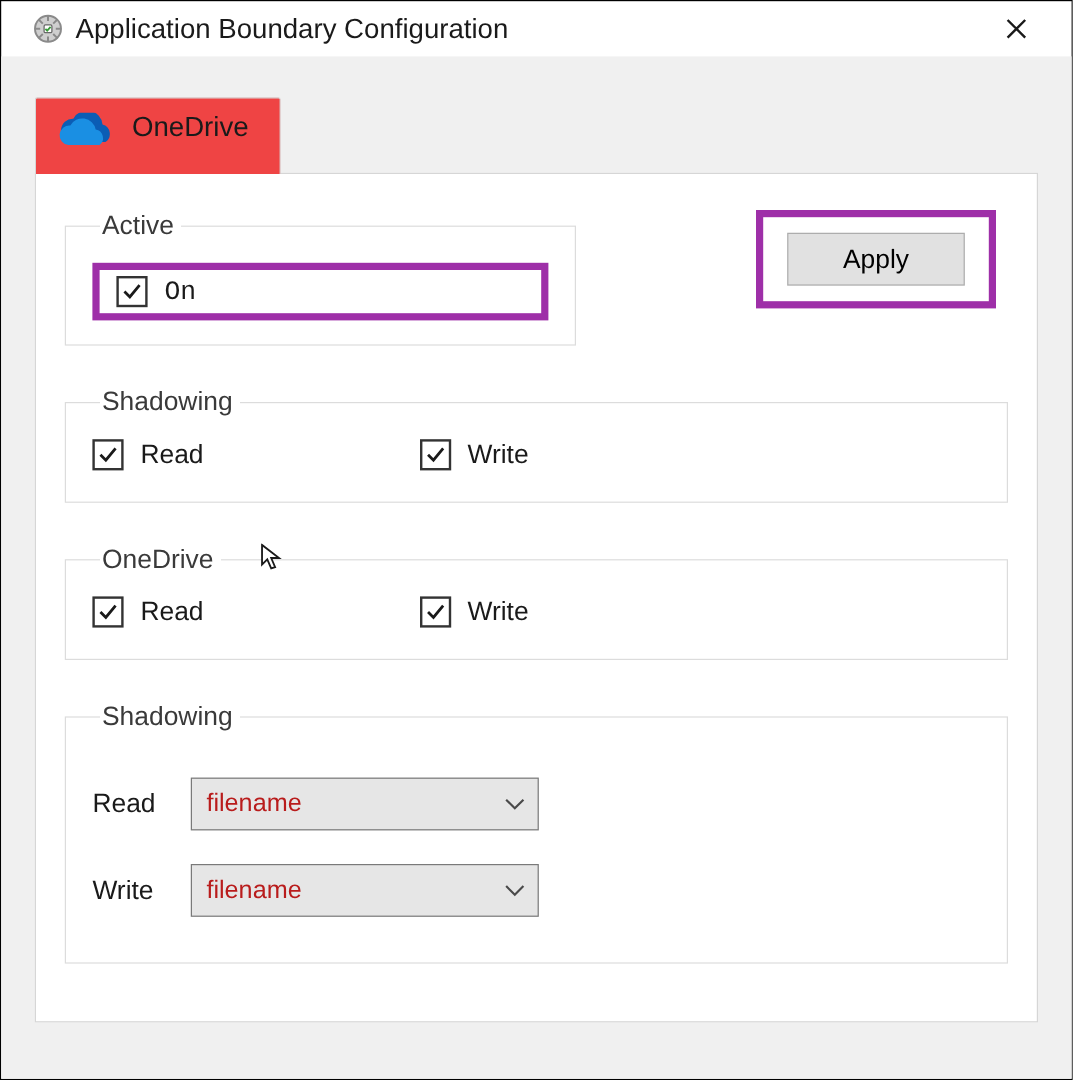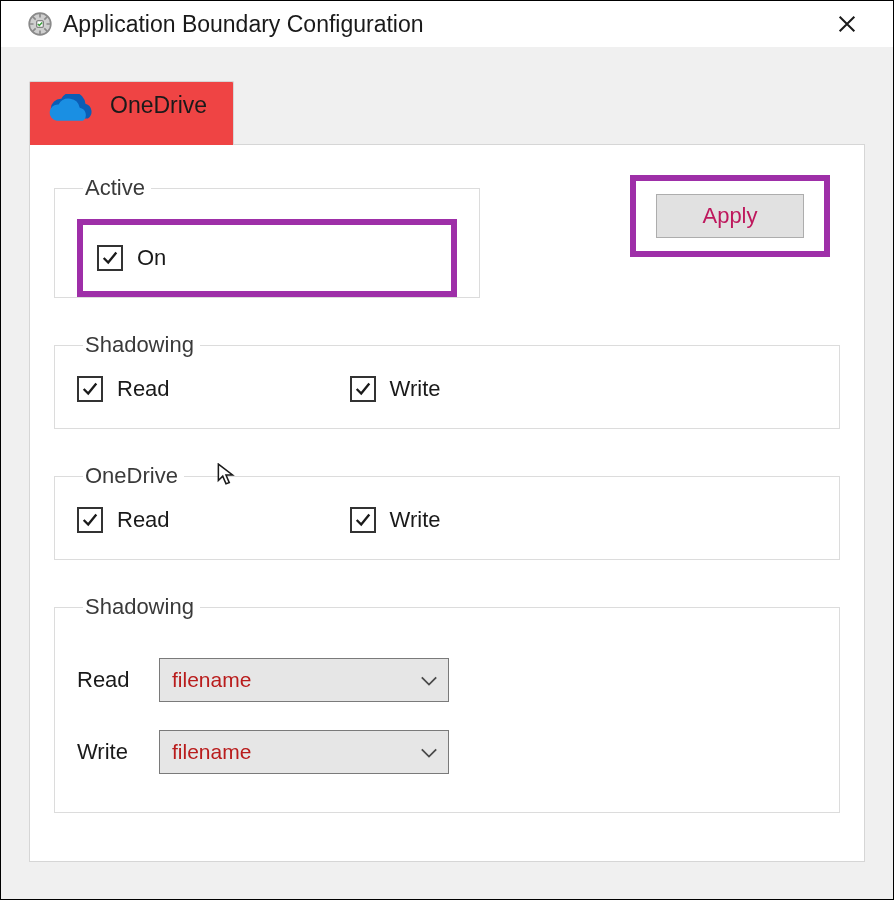--- a/index.html
+++ b/index.html
@@ -103,29 +103,30 @@
     }
     legend {
       font-size: 22px;
       color: #3a3a3a;
       padding: 0 6px 0 2px;
       margin-left: 6px;
     }
     .active-fieldset {
       width: 420px;
       margin-bottom: 0;
-      padding-bottom: 0;
+      padding-bottom: 20px;
     }
     .highlight-on {
       border: 6px solid #9e2fa8;
       display: inline-flex;
       align-items: center;
       padding: 10px 14px;
       width: 380px;
-      height: 78px;
+      height: 48px;
+      font-family: Liberation Mono, monospace;
     }
     .highlight-apply {
       border: 6px solid #9e2fa8;
       display: inline-flex;
       align-items: center;
       justify-content: center;
       padding: 10px 18px;
       width: 200px;
       height: 82px;
     }
@@ -161,21 +162,21 @@
     .checkbox-label {
       font-size: 22px;
       color: #1a1a1a;
     }
     .apply-btn {
       width: 148px;
       height: 44px;
       background: #e1e1e1;
       border: 1px solid #adadad;
       font-size: 22px;
-      color: #be185d;
+      color: #000000;
       cursor: pointer;
       font-family: inherit;
     }
     .shadow-row {
       display: flex;
       align-items: center;
       margin: 14px 0 28px 0;
     }
     .shadow-label {
       width: 82px;

